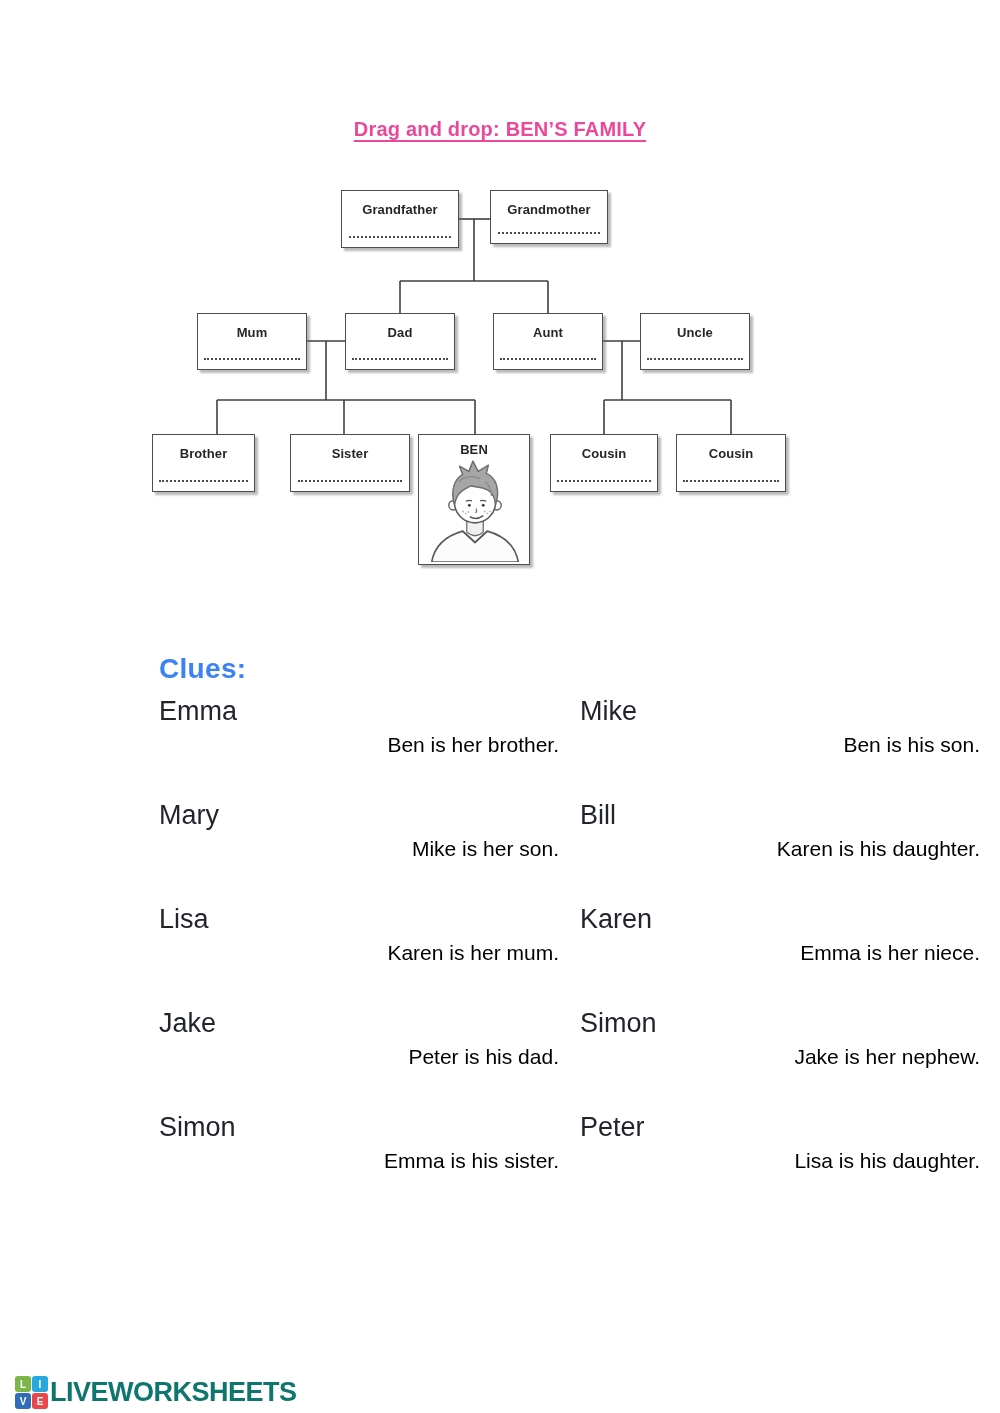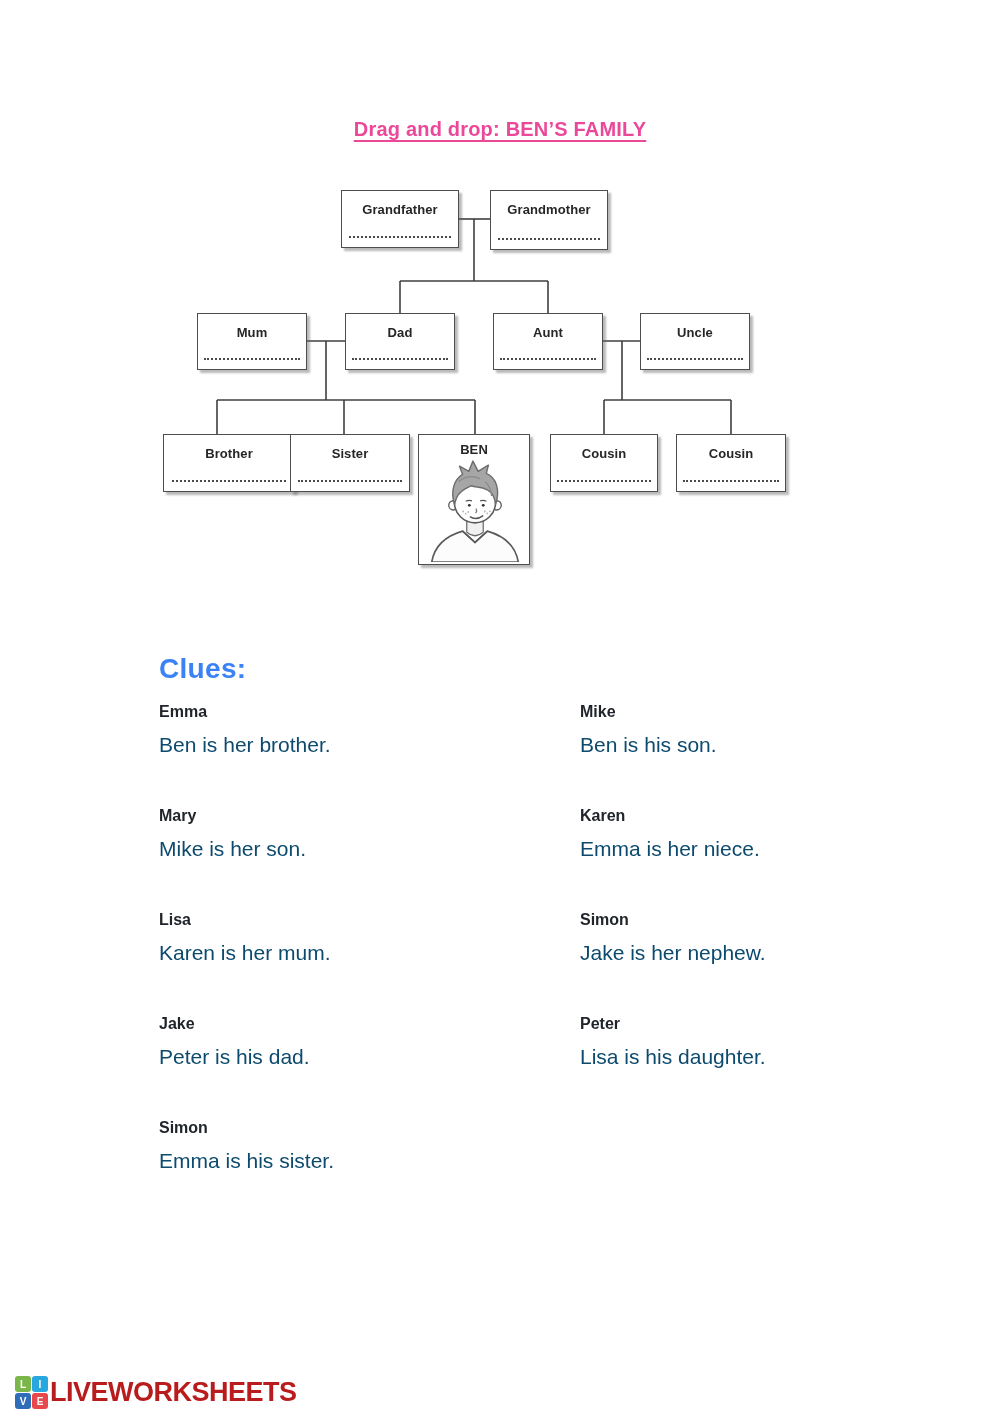--- a/index.html
+++ b/index.html
@@ -50,26 +50,26 @@
     position: absolute;
     bottom: 9px;
     left: 6%;
     width: 88%;
     border-bottom: 2px dotted #4a4a4a;
     height: 2px;
     cursor: pointer;
   }
 
   .box-grandfather { left: 341px; top: 190px; width: 118px; height: 58px; }
-  .box-grandmother { left: 490px; top: 190px; width: 118px; height: 60px; }
+  .box-grandmother { left: 490px; top: 190px; width: 118px; height: 54px; }
   .box-mum   { left: 197px; top: 313px; width: 110px; height: 57px; }
   .box-dad   { left: 345px; top: 313px; width: 110px; height: 57px; }
   .box-aunt  { left: 493px; top: 313px; width: 110px; height: 57px; }
   .box-uncle { left: 640px; top: 313px; width: 110px; height: 57px; }
-  .box-brother { left: 163px; top: 434px; width: 132px; height: 58px; }
+  .box-brother { left: 152px; top: 434px; width: 103px; height: 58px; }
   .box-sister  { left: 290px; top: 434px; width: 120px; height: 58px; }
   .box-ben     { left: 418px; top: 434px; width: 112px; height: 131px; }
   .box-cousin1 { left: 550px; top: 434px; width: 108px; height: 58px; }
   .box-cousin2 { left: 676px; top: 434px; width: 110px; height: 58px; }
 
   .box-ben .lbl { margin-top: 7px; }
   .ben-art { position: absolute; left: 4px; top: 24px; width: 104px; height: 103px; }
 
   
   .clues-heading {
@@ -79,30 +79,31 @@
     font-size: 28px;
     font-weight: 800;
     color: #3b82f6;
     letter-spacing: 0.3px;
   }
   .clue-col { position: absolute; top: 698px; width: 400px; }
   .clue-col-left  { left: 159px; }
   .clue-col-right { left: 580px; }
   .clue-entry { margin-bottom: 44px; }
   .clue-name {
-    font-size: 16px;
-    font-weight: bold;
+    font-size: 27px;
+    font-weight: normal;
     color: #21252b;
     line-height: 27px;
     margin-bottom: 7px;
   }
   .clue-text {
     font-size: 21px;
-    color: #0c4a6e;
+    color: #000000;
     line-height: 26px;
+    text-align: right;
   }
 
   
   .logo {
     position: absolute;
     left: 15px;
     top: 1376px;
     display: flex;
     align-items: center;
     cursor: pointer;
@@ -122,21 +123,21 @@
     font-weight: bold;
     display: flex; align-items: center; justify-content: center;
   }
   .sq-0 { background: #7ab648; }
   .sq-1 { background: #29a8e0; }
   .sq-2 { background: #2f6db8; }
   .sq-3 { background: #e8474b; }
   .logo-word {
     font-size: 27px;
     font-weight: 800;
-    color: #b91c1c;
+    color: #0f766e;
     letter-spacing: -0.5px;
   }
 </style>
 </head>
 <body>
 
 <div class="page">
 
   <div class="title">Drag and drop: BEN’S FAMILY</div>
 
@@ -271,20 +272,24 @@
       <div class="clue-text">Emma is his sister.</div>
     </div>
   </div>
 
   <div class="clue-col clue-col-right">
     <div class="clue-entry">
       <div class="clue-name">Mike</div>
       <div class="clue-text">Ben is his son.</div>
     </div>
     <div class="clue-entry">
+      <div class="clue-name">Bill</div>
+      <div class="clue-text">Karen is his daughter.</div>
+    </div>
+    <div class="clue-entry">
       <div class="clue-name">Karen</div>
       <div class="clue-text">Emma is her niece.</div>
     </div>
     <div class="clue-entry">
       <div class="clue-name">Simon</div>
       <div class="clue-text">Jake is her nephew.</div>
     </div>
     <div class="clue-entry">
       <div class="clue-name">Peter</div>
       <div class="clue-text">Lisa is his daughter.</div>

